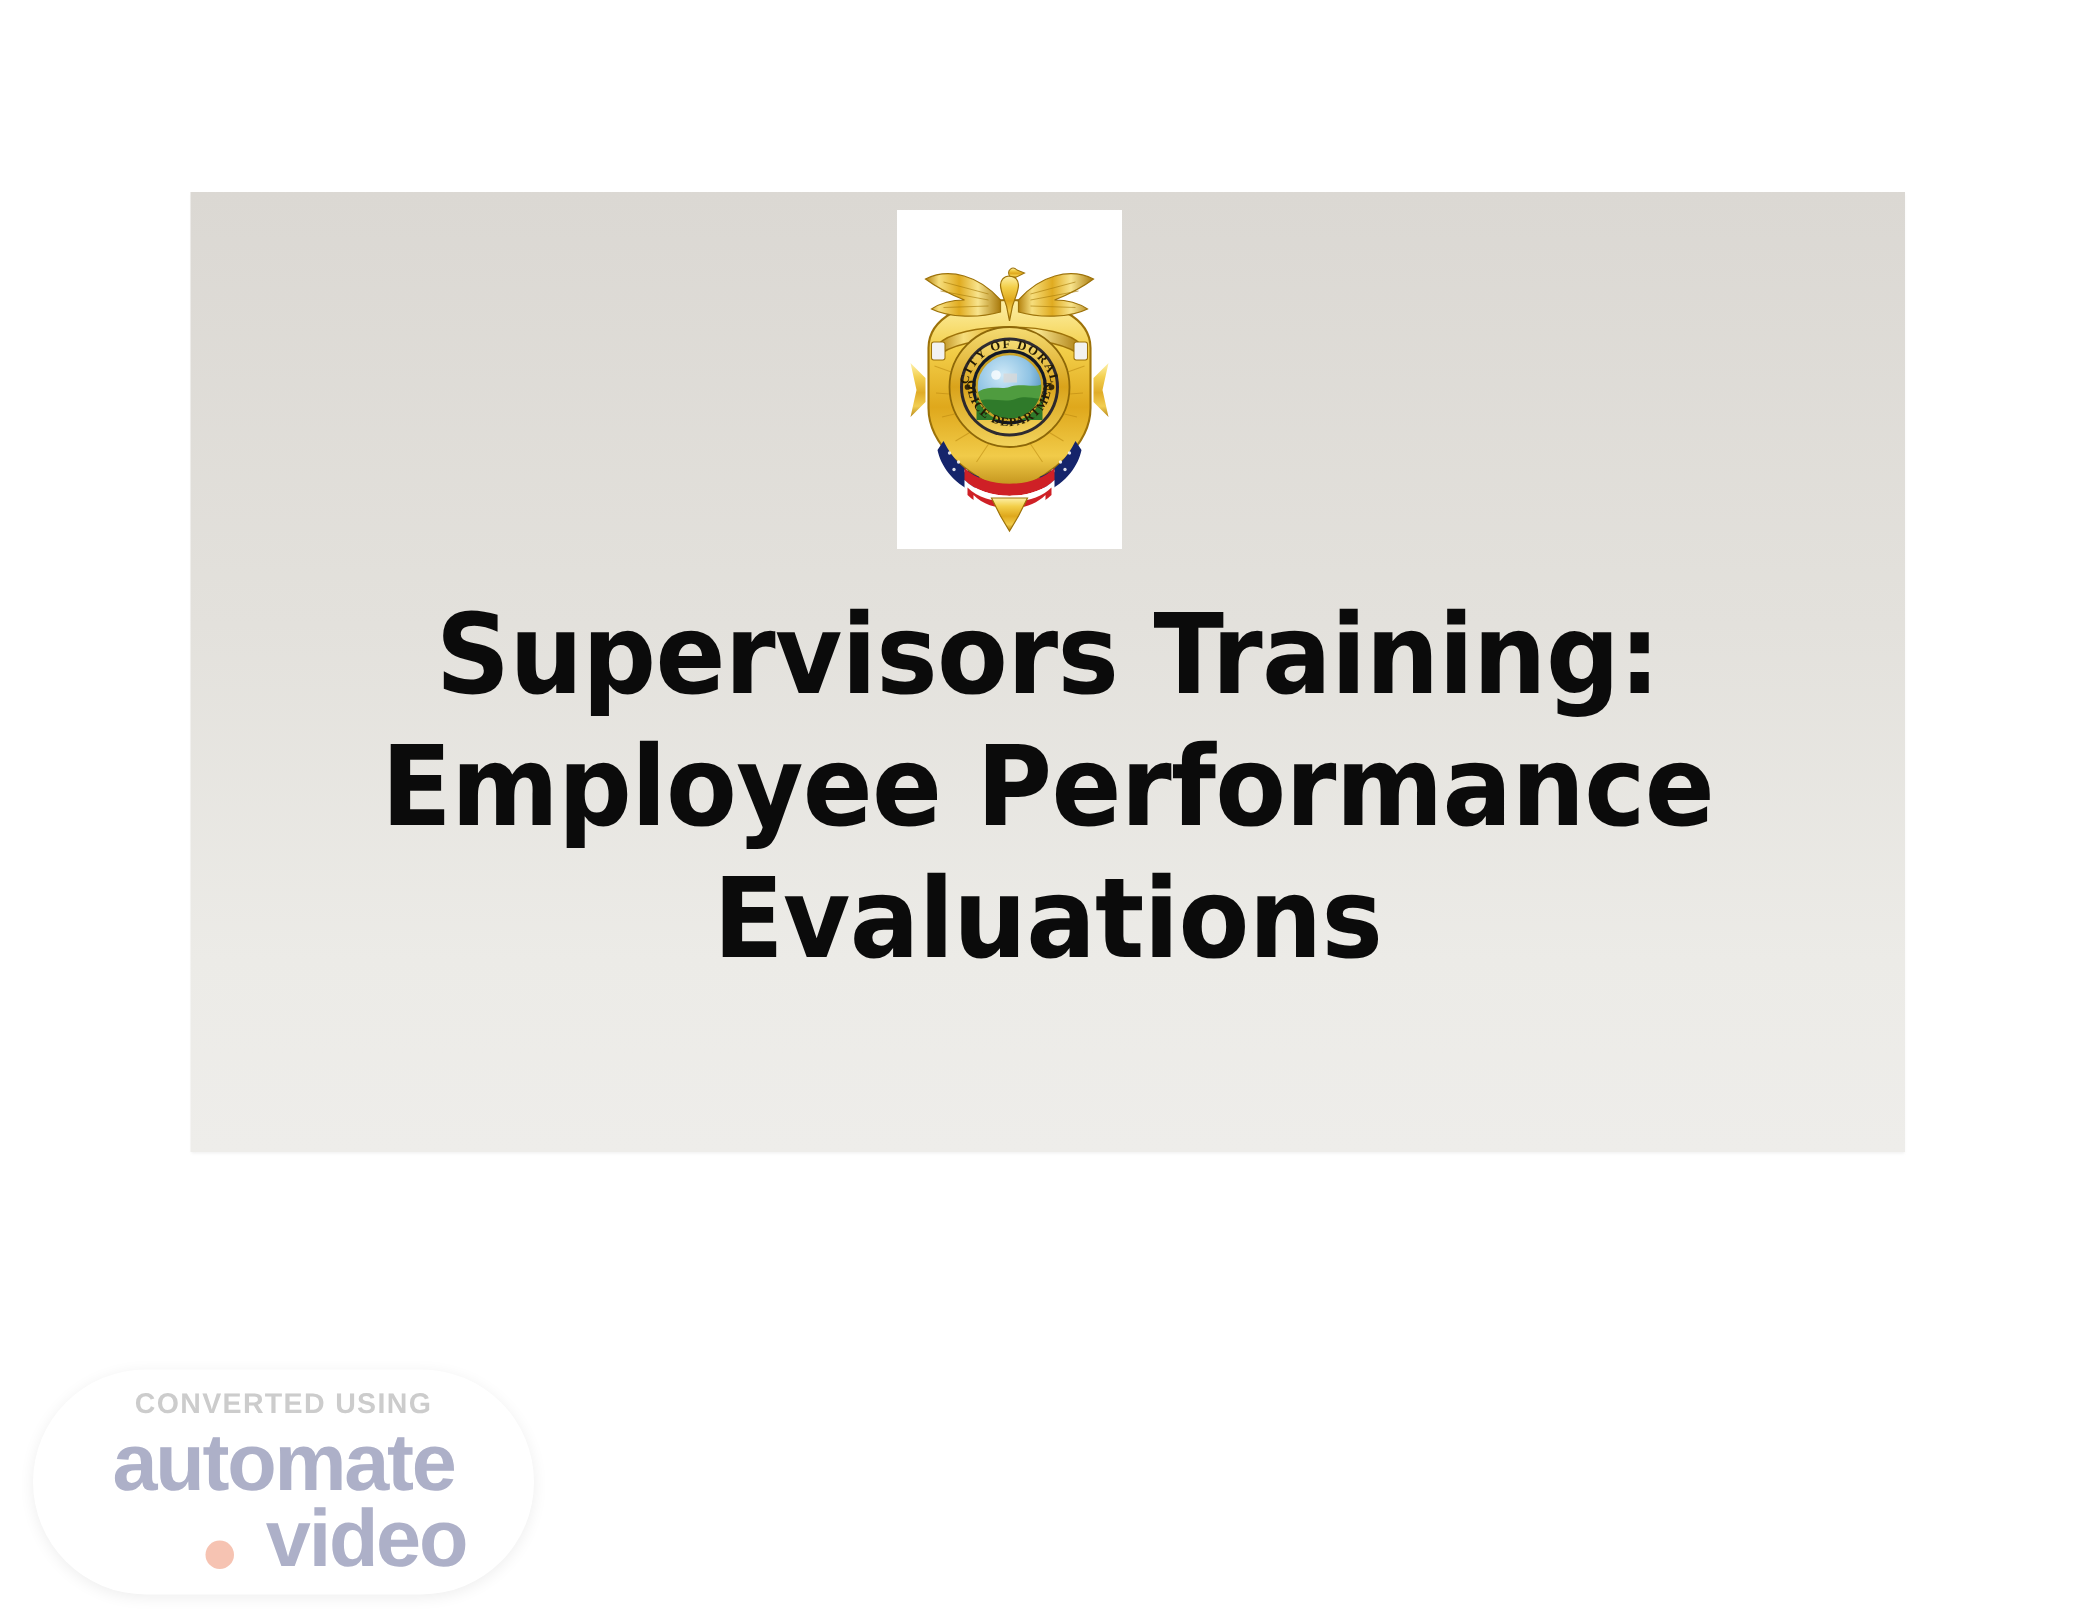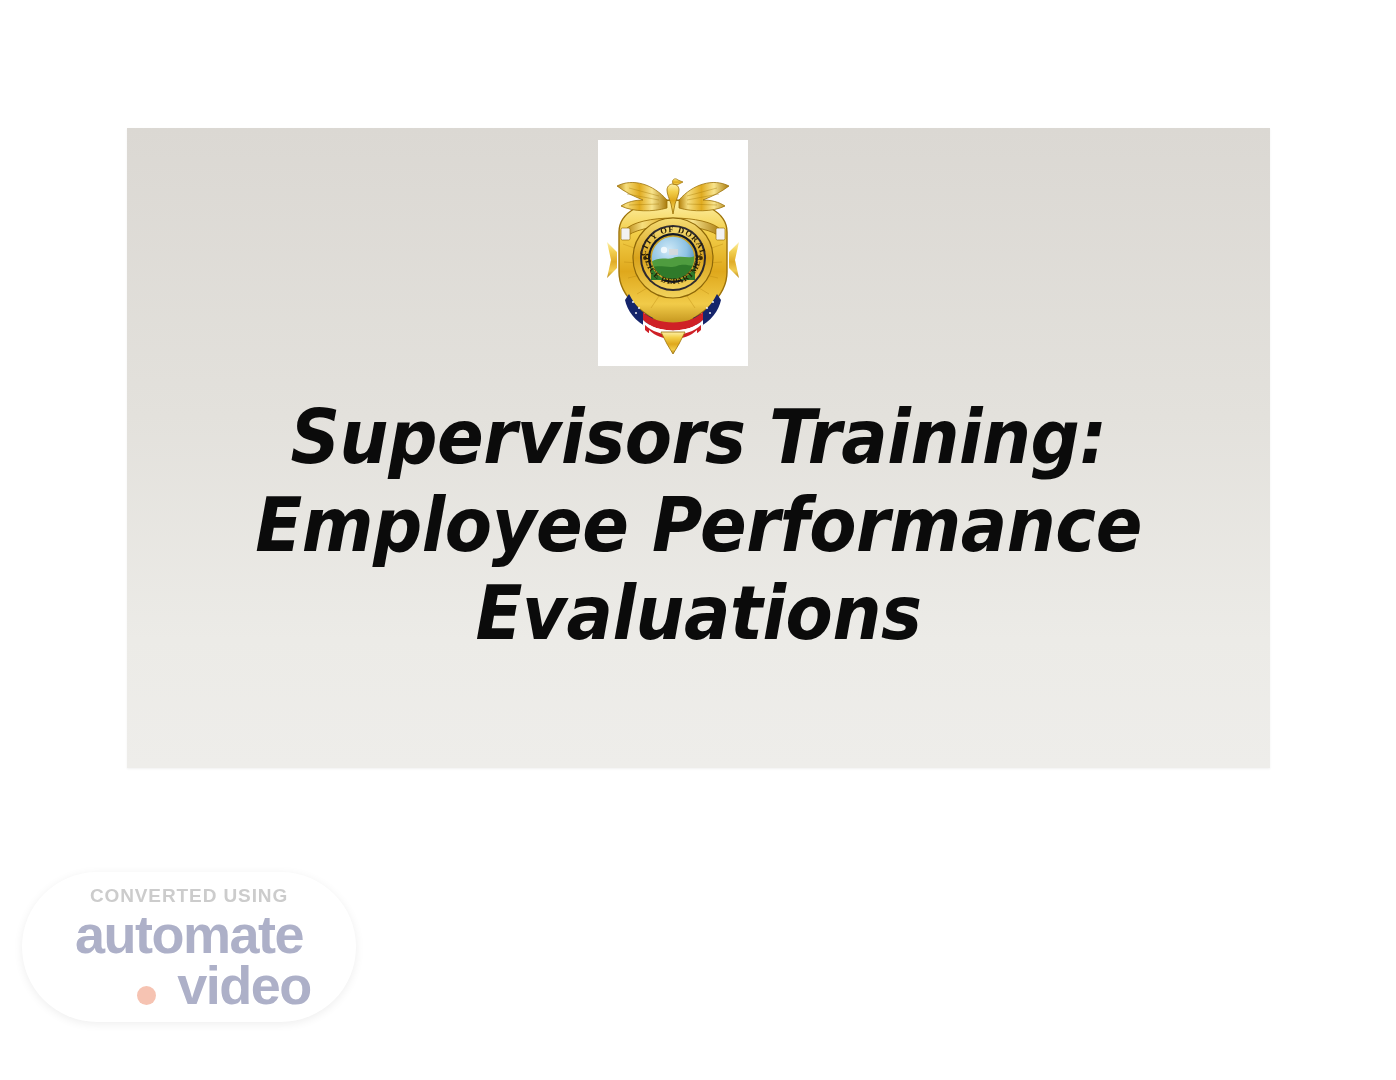--- a/index.html
+++ b/index.html
@@ -42,39 +42,38 @@
   }
 
   
   #title-block {
     position: absolute;
     left: 0;
     top: 265px;
     width: 1143px;
     text-align: center;
     color: #0a0a0a;
-    font-style: italic;
   }
   .title-line {
     font-family: "DejaVu Sans", sans-serif;
     font-weight: bold;
     font-size: 74px;
     line-height: 88px;
     letter-spacing: -0.5px;
     transform: scaleX(0.93);
     transform-origin: center center;
     white-space: nowrap;
     color: #0b0b0b;
   }
 
   
   #watermark {
     position: absolute;
     left: 22px;
-    top: 872px;
+    top: 913px;
     width: 334px;
     height: 150px;
     background: #ffffff;
     border-radius: 75px;
     box-shadow: 0 2px 10px rgba(0,0,0,0.07);
     display: flex;
     flex-direction: column;
     align-items: center;
     justify-content: center;
   }

